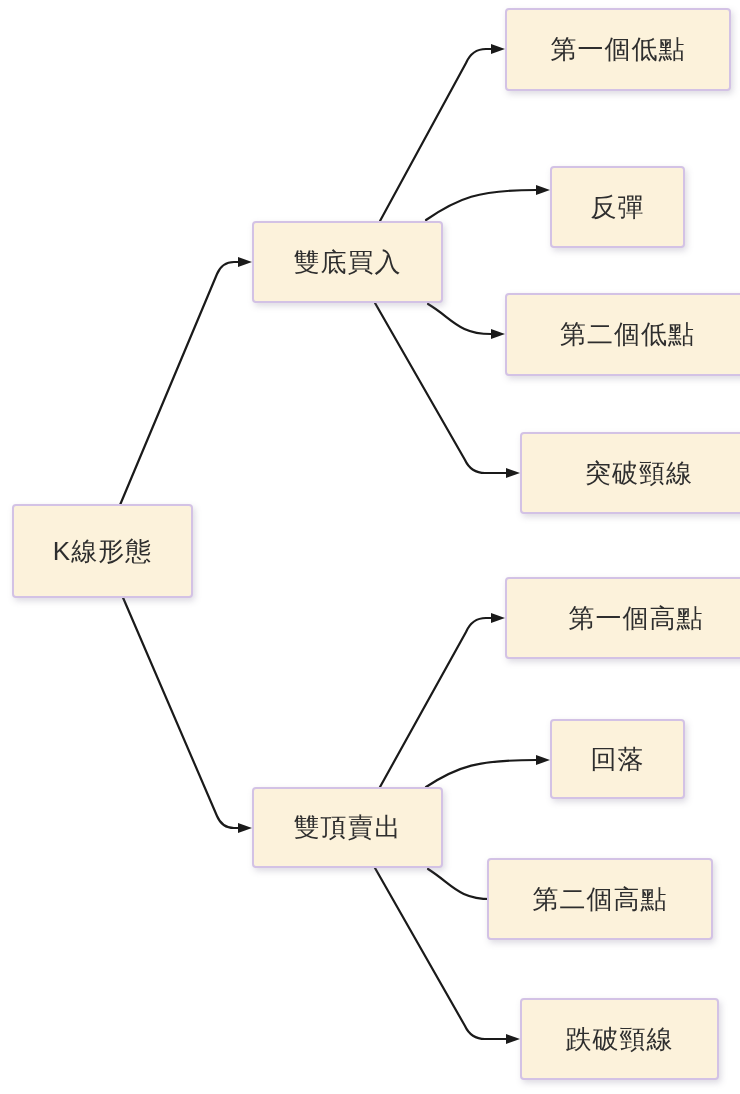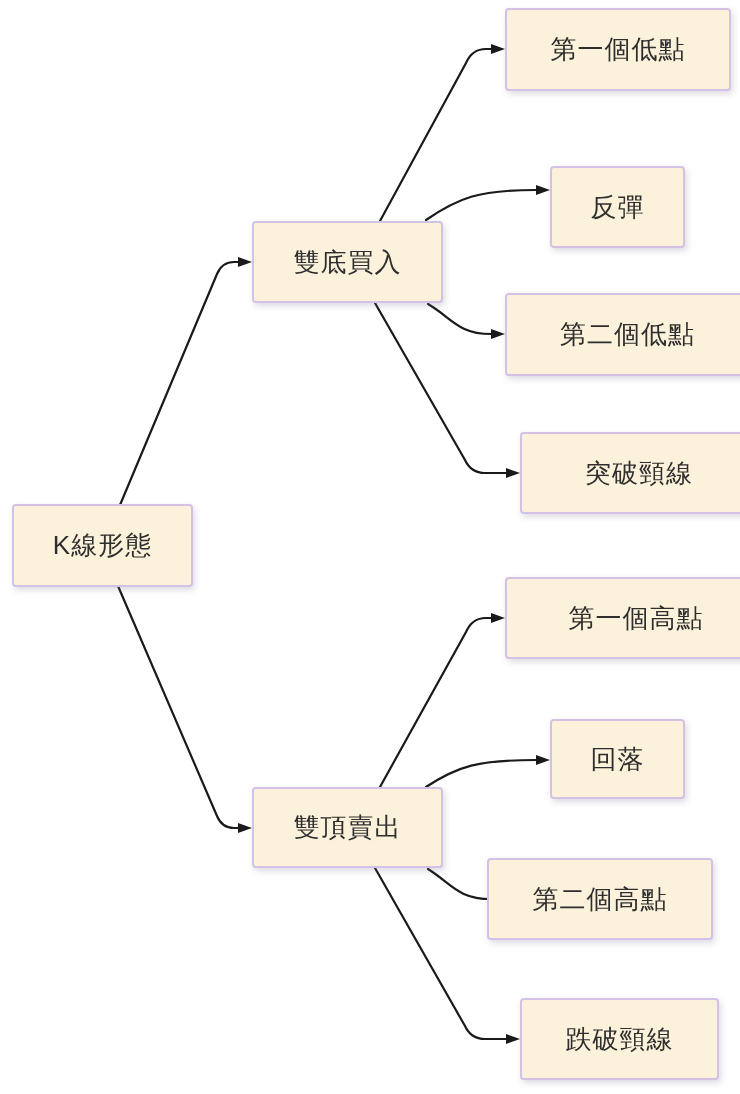--- a/index.html
+++ b/index.html
@@ -31,21 +31,21 @@
     border: 2px solid #d3c2e5;
     border-radius: 4px;
     box-shadow: 2px 3px 6px rgba(120, 110, 140, 0.25);
     color: #2e2e2e;
     font-size: 26px;
     letter-spacing: 1px;
     box-sizing: border-box;
     white-space: nowrap;
   }
   
-  .n-root { left: 12px;  top: 504px; width: 181px; height: 83px; }
+  .n-root { left: 12px;  top: 504px; width: 181px; height: 94px; }
   .n-b1   { left: 252px; top: 221px; width: 191px; height: 82px; }
   .n-b2   { left: 252px; top: 787px; width: 191px; height: 81px; }
   .n-l1   { left: 505px; top: 8px;   width: 226px; height: 83px; }
   .n-l2   { left: 550px; top: 149px; width: 135px; height: 82px; margin-top: 17px; }
   .n-l3   { left: 505px; top: 293px; width: 245px; height: 83px; }
   .n-l4   { left: 520px; top: 432px; width: 238px; height: 82px; }
   .n-l5   { left: 505px; top: 577px; width: 262px; height: 82px; }
   .n-l6   { left: 550px; top: 719px; width: 135px; height: 80px; }
   .n-l7   { left: 487px; top: 858px; width: 226px; height: 82px; }
   .n-l8   { left: 520px; top: 998px; width: 199px; height: 82px; }

